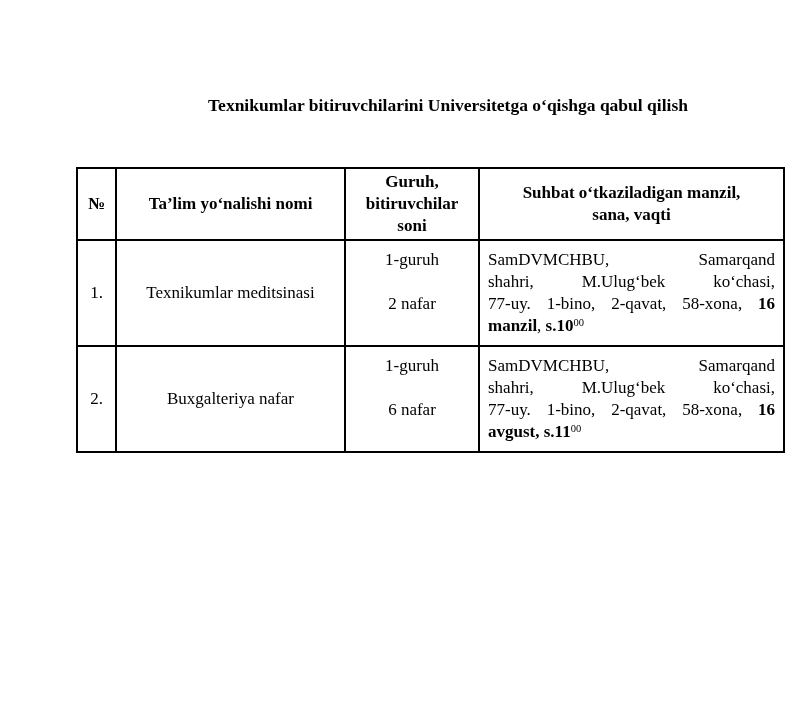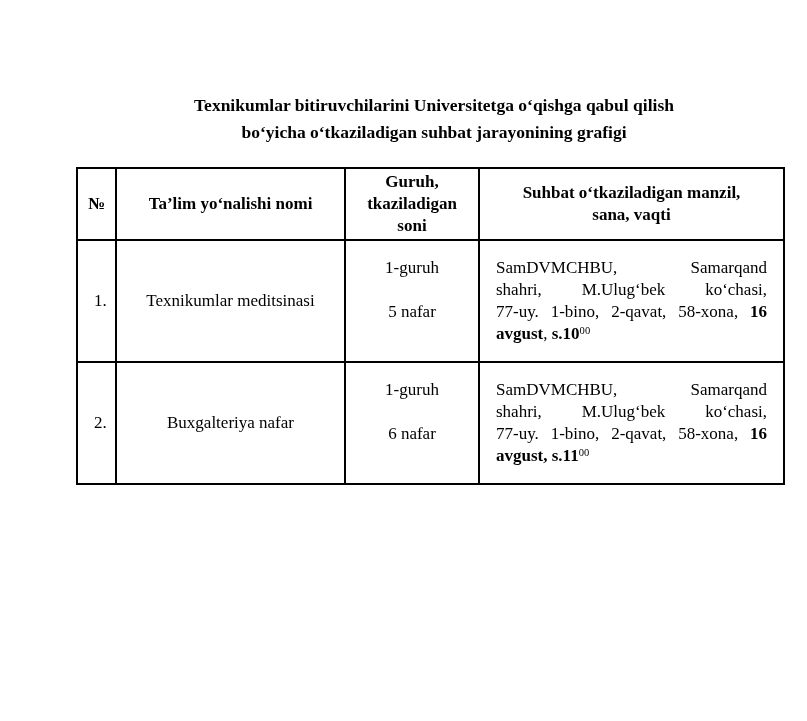--- a/index.html
+++ b/index.html
@@ -11,40 +11,40 @@
     width: 807px;
     height: 721px;
     position: relative;
     font-family: "Liberation Serif", serif;
     color: #000000;
     overflow: hidden;
   }
   .doc-title {
     position: absolute;
     top: 92px;
-    left: 74px;
+    left: 88px;
     width: 720px;
     text-align: center;
     font-weight: bold;
     font-size: 17.5px;
     line-height: 27px;
   }
   table.schedule {
     position: absolute;
     left: 76px;
     top: 167px;
     width: 707px;
     border-collapse: collapse;
     table-layout: fixed;
   }
   table.schedule th,
   table.schedule td {
     border: 2px solid #000000;
     font-size: 17px;
-    padding: 16px;
+    padding: 8px;
     overflow: hidden;
   }
   table.schedule th {
     font-weight: bold;
     text-align: center;
     vertical-align: middle;
     line-height: 22px;
     padding: 2px 2px;
     white-space: pre-line;
   }
@@ -91,53 +91,52 @@
     position: relative;
     top: -0.45em;
     vertical-align: baseline;
   }
 </style>
 </head>
 <body>
 
 <div class="doc-title">
   <div>Texnikumlar bitiruvchilarini Universitetga o‘qishga qabul qilish</div>
-  <div>bo‘yicha o‘tkaziladigan suhbat jarayonining grafigi</div>
 </div>
 
 <table class="schedule">
   <colgroup>
     <col style="width:39px">
     <col style="width:229px">
     <col style="width:134px">
     <col style="width:305px">
   </colgroup>
   <tbody>
     <tr class="header-row">
       <th>№</th>
       <th>Ta’lim yo‘nalishi nomi</th>
       <th>Guruh,
-tkaziladigan
+bitiruvchilar
 soni</th>
       <th>Suhbat o‘tkaziladigan manzil,
 sana, vaqti</th>
     </tr>
 
     <tr class="row-1">
       <td class="cell-num">1.</td>
       <td class="cell-name">Texnikumlar meditsinasi</td>
       <td class="cell-group">
         <div class="group-line">1-guruh</div>
-        <div class="count-line">5 nafar</div>
+        <div class="count-line">2 nafar</div>
       </td>
       <td class="cell-address">
         <div class="jline"><span>SamDVMCHBU, Samarqand</span></div>
         <div class="jline"><span>shahri, M.Ulug‘bek ko‘chasi,</span></div>
         <div class="jline"><span>77-uy. 1-bino, 2-qavat, 58-xona,</span> <b>16</b></div>
-        <div class="lline"><b>avgust</b><span>, </span><b><span>s.10</span><sup class="time-sup">00</sup></b></div>
+        <div class="lline"><b>manzil</b><span>, </span><b><span>s.10</span><sup class="time-sup">00</sup></b></div>
       </td>
     </tr>
 
     <tr class="row-2">
       <td class="cell-num">2.</td>
       <td class="cell-name">Buxgalteriya nafar</td>
       <td class="cell-group">
         <div class="group-line">1-guruh</div>
         <div class="count-line">6 nafar</div>
       </td>

